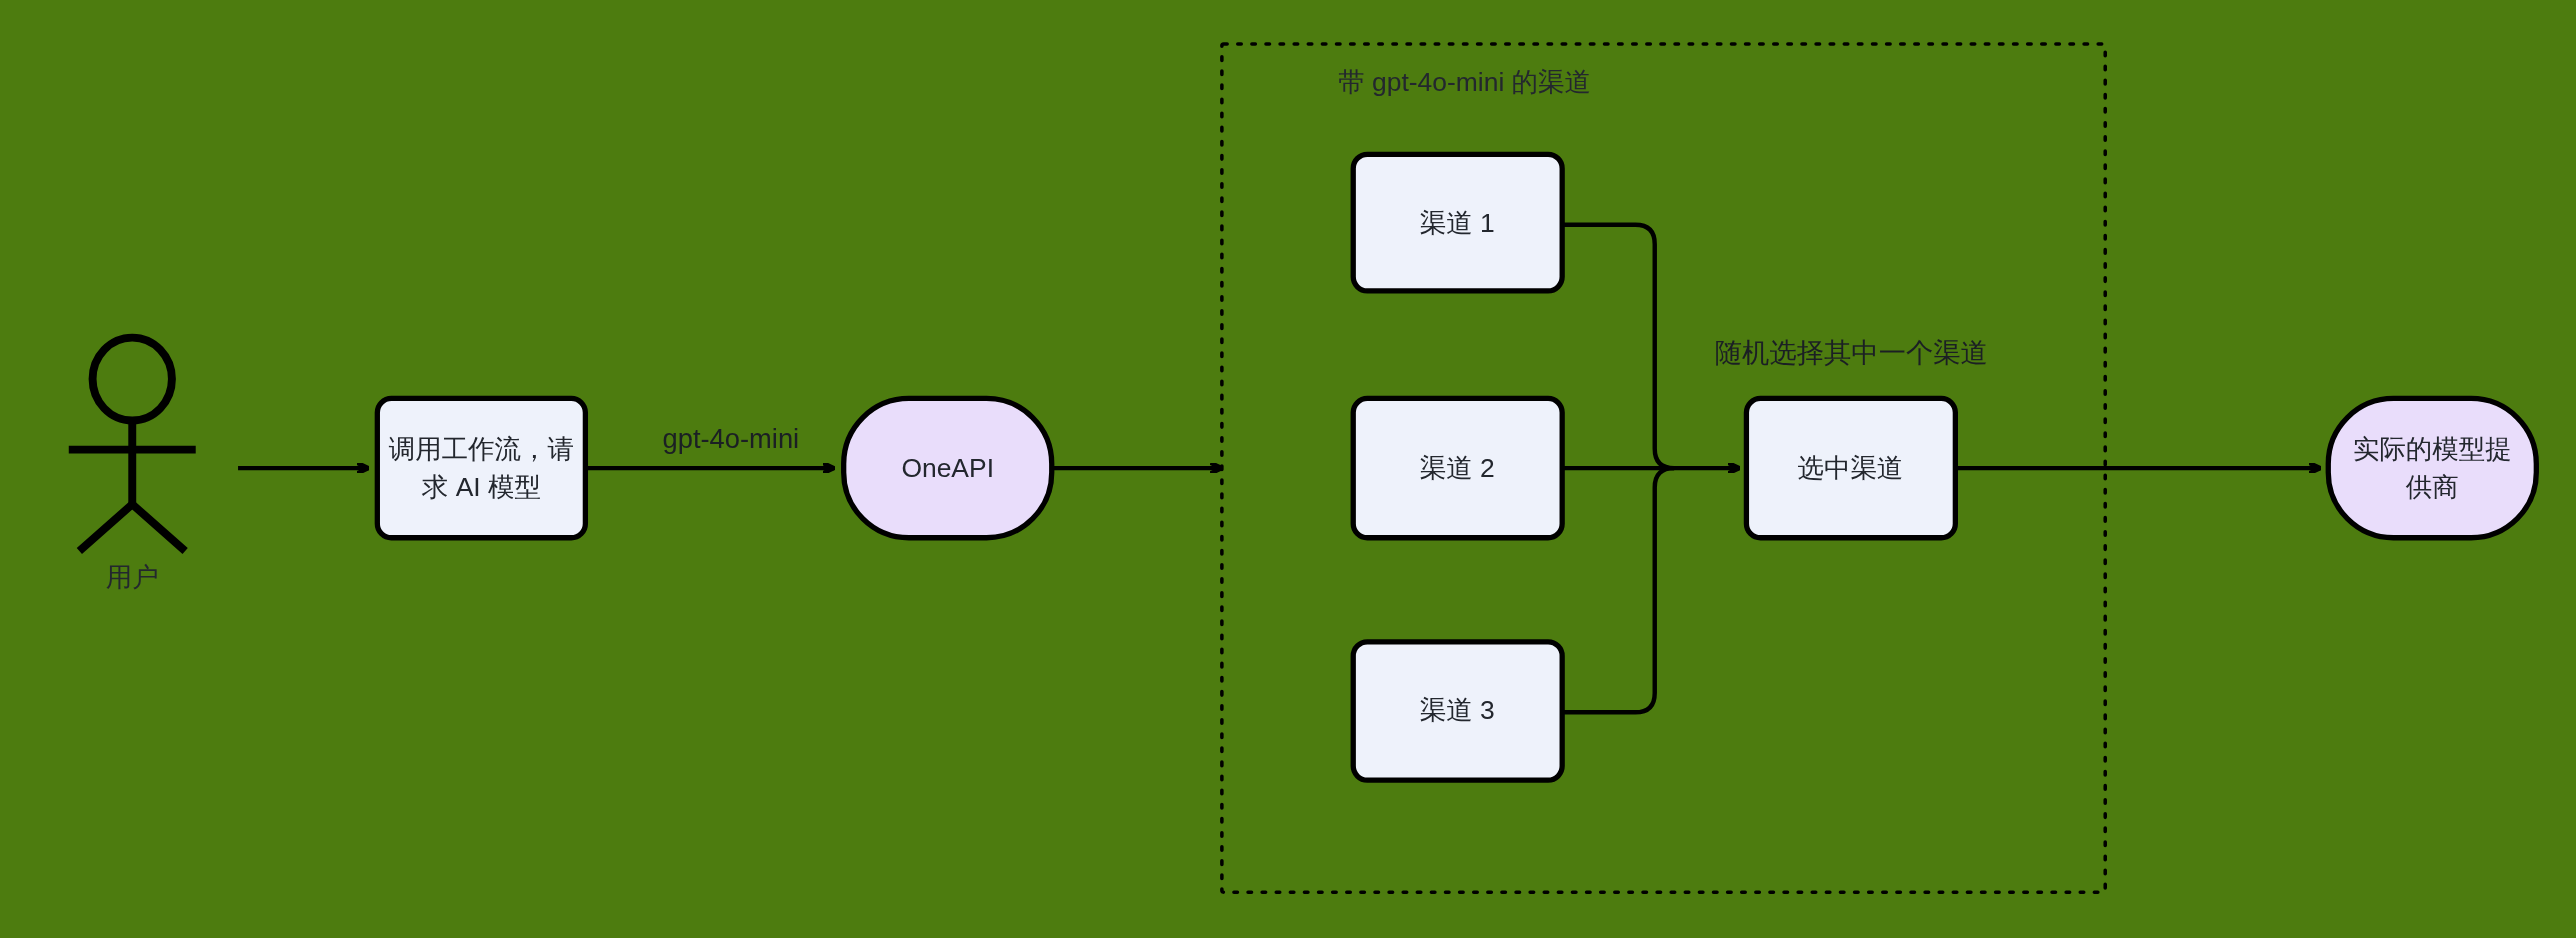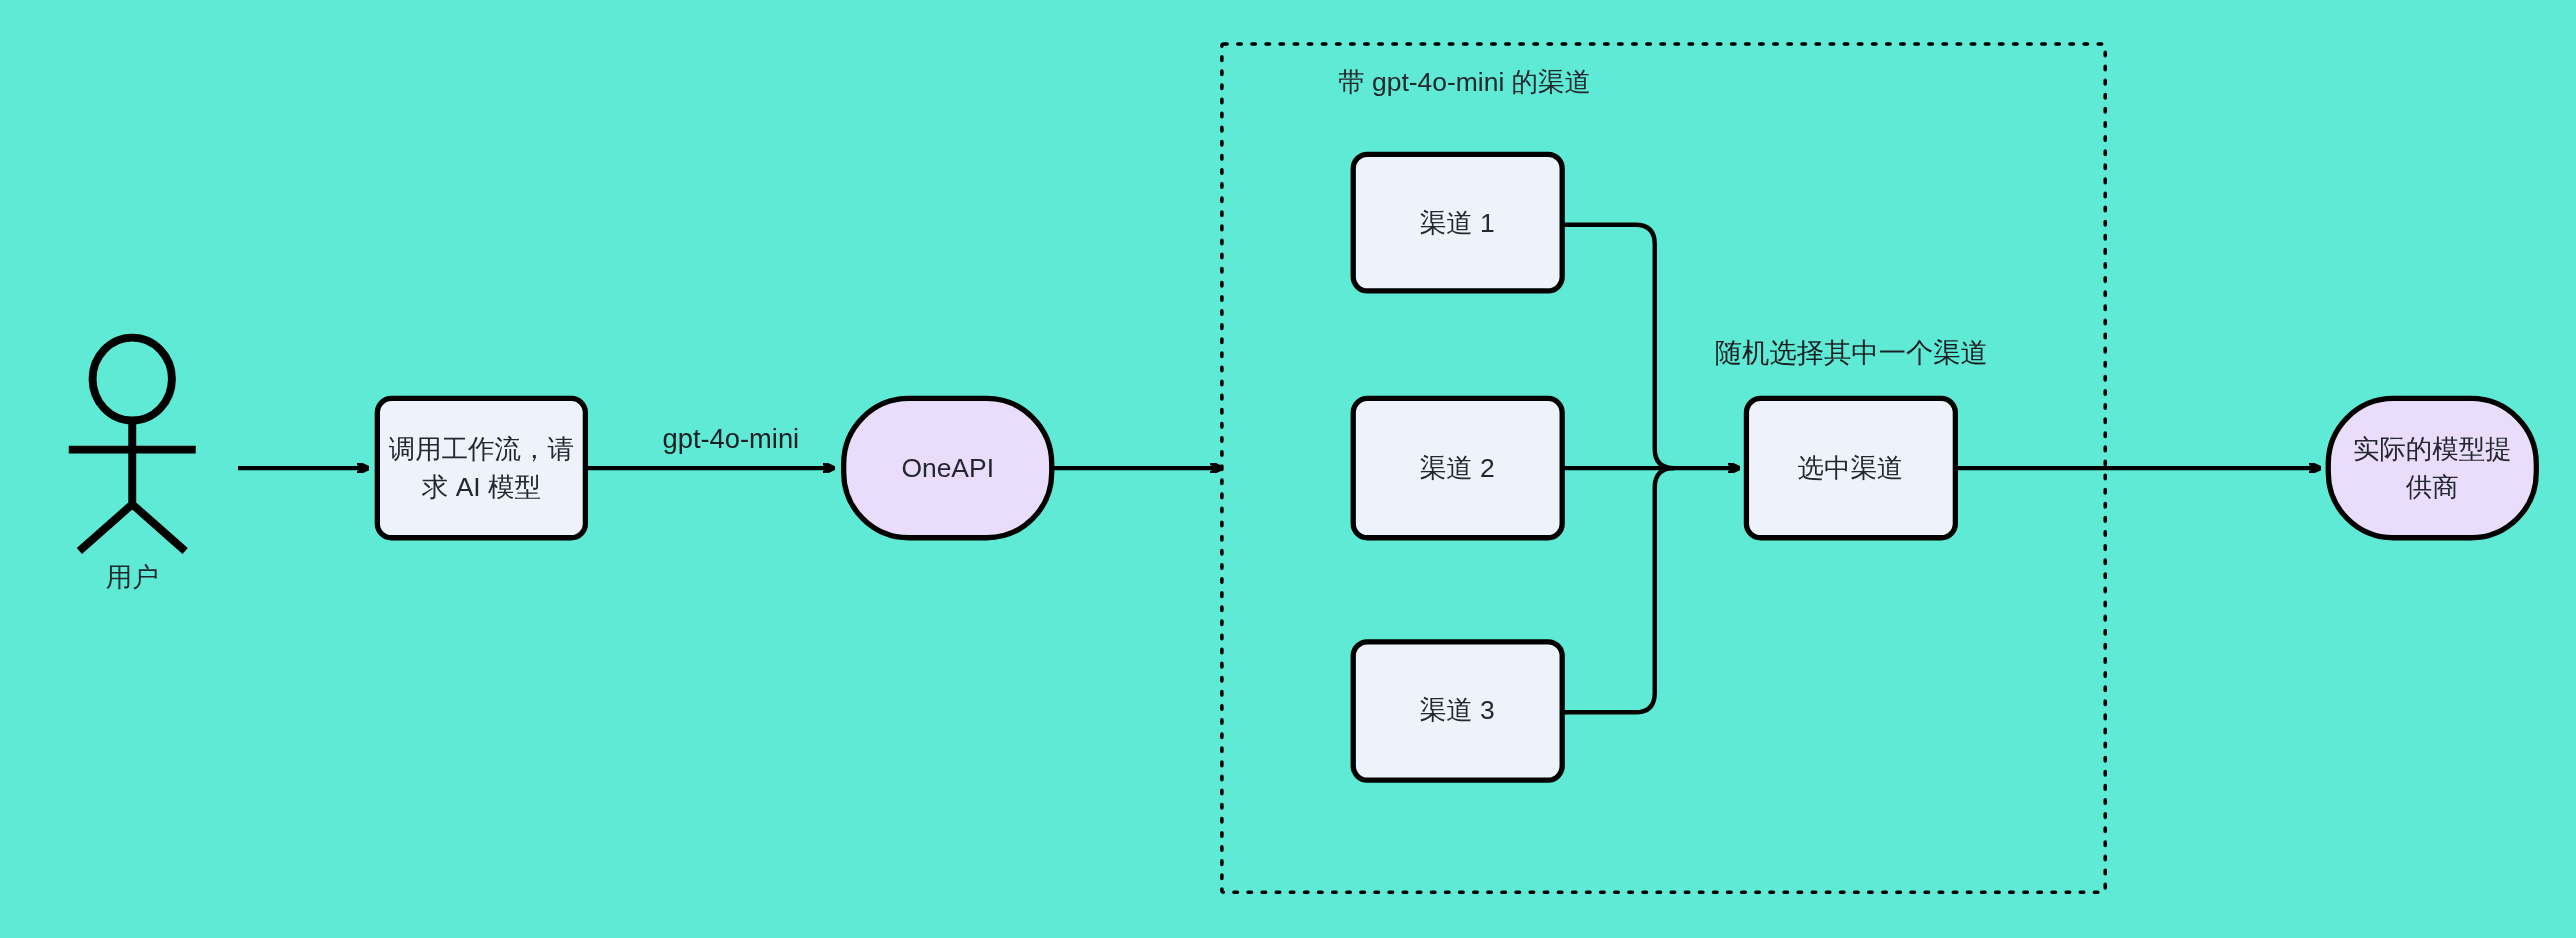--- a/index.html
+++ b/index.html
@@ -11,21 +11,21 @@
   body {
     width: 2576px;
     height: 938px;
     overflow: hidden;
     font-family: "Liberation Sans", "DejaVu Sans", sans-serif;
   }
   #diagram-root {
     position: relative;
     width: 2576px;
     height: 938px;
-    background: #5eead4;
+    background: #4d7c0f;
   }
   svg.canvas {
     position: absolute;
     top: 0;
     left: 0;
     width: 2576px;
     height: 938px;
     display: block;
   }
   .node-fill-blue { fill: #eef2fb; }

